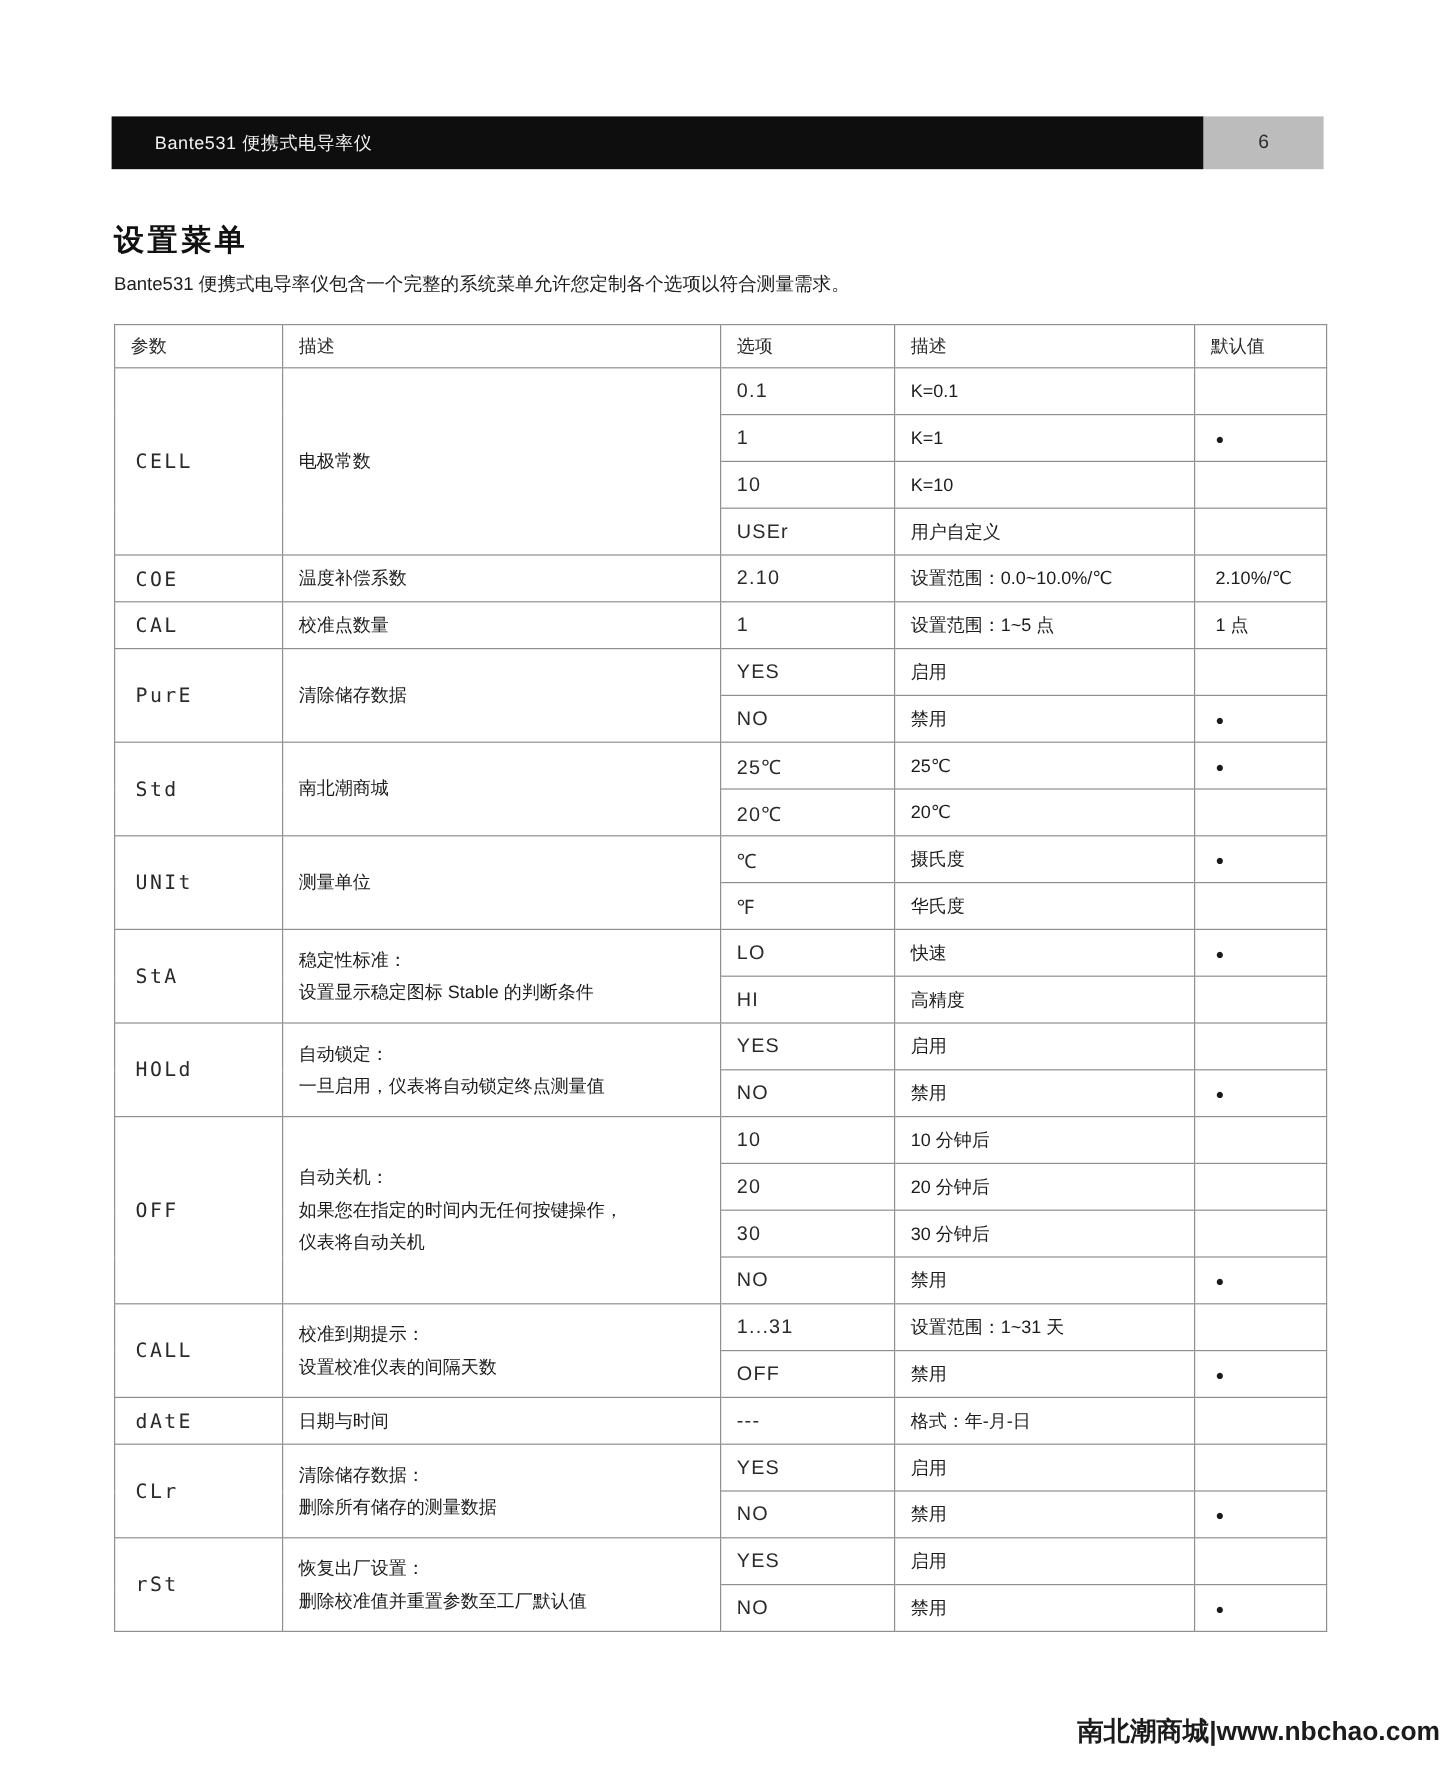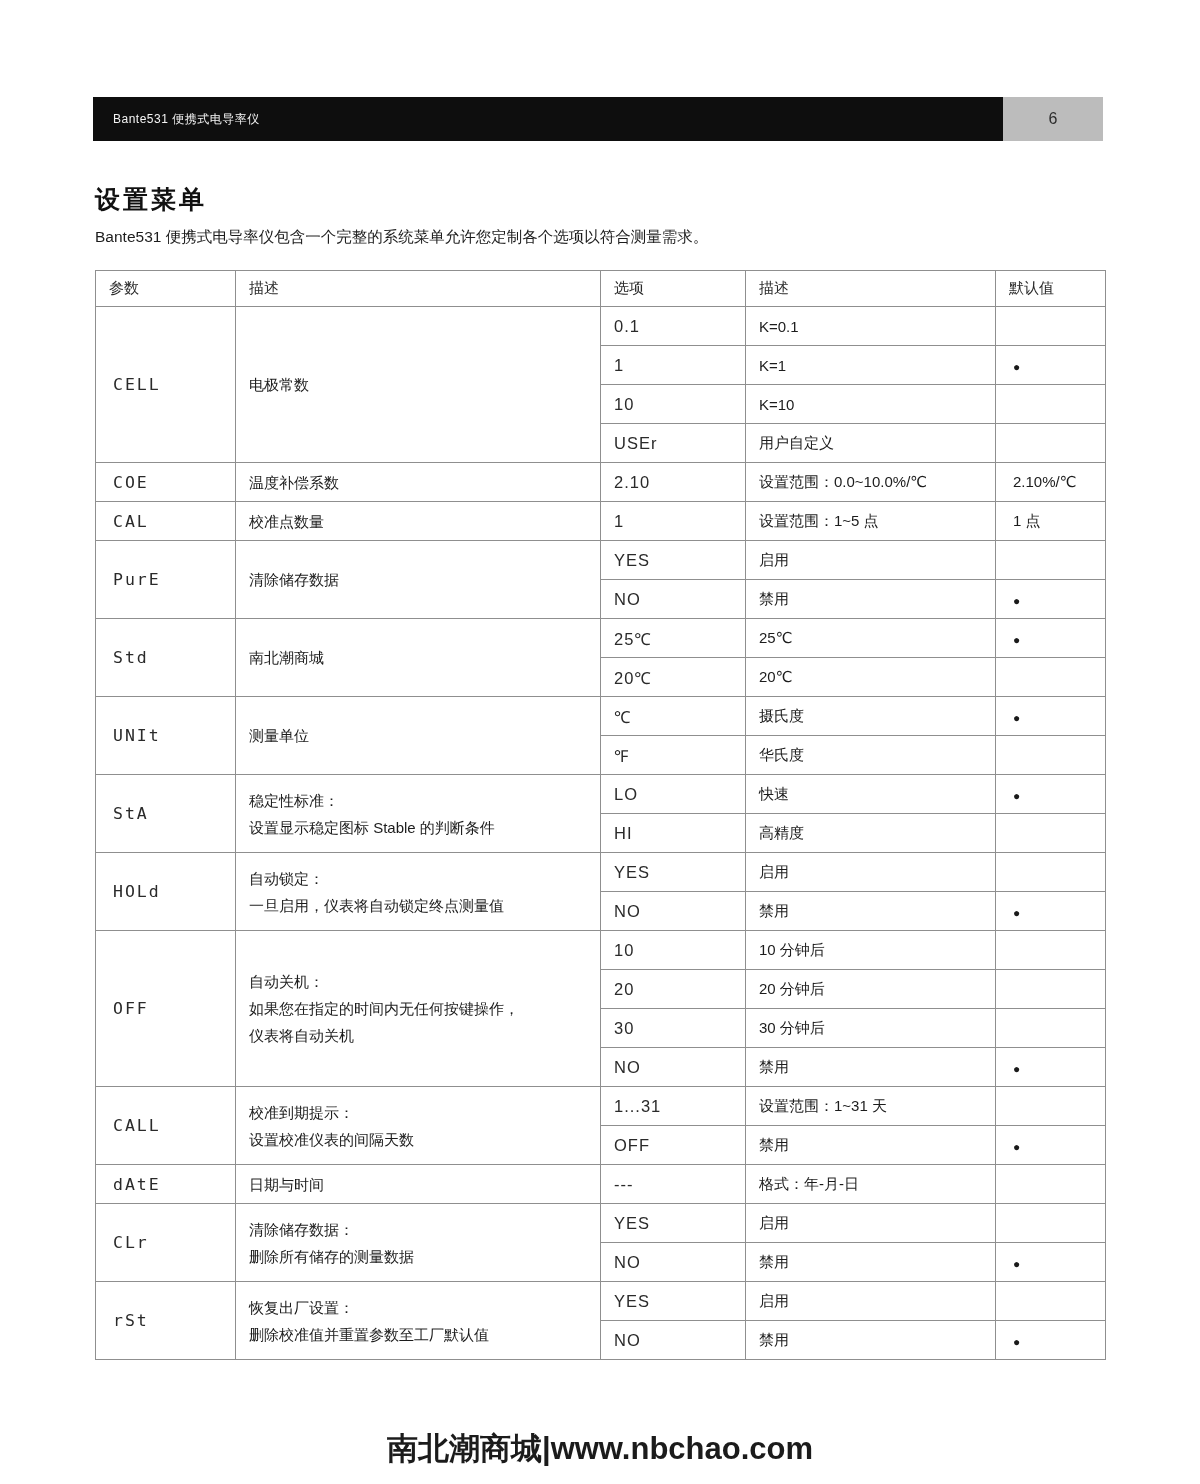--- a/index.html
+++ b/index.html
@@ -7,22 +7,22 @@
   html, body { margin: 0; padding: 0; background: #ffffff; }
   body {
     width: 1200px; height: 1484px; position: relative;
     font-family: "Liberation Sans", "DejaVu Sans", sans-serif;
     color: #1c1c1c;
   }
 
   .header-bar { position: absolute; left: 93px; top: 97px; width: 1010px; height: 44px; display: flex; }
   .header-black {
     flex: 1; background: #0e0e0e; color: #f4f4f4;
-    display: flex; align-items: center; padding-left: 20px;
-    font-size: 12px; letter-spacing: 0.5px;
+    display: flex; align-items: center; padding-left: 36px;
+    font-size: 15px; letter-spacing: 0.5px;
   }
   .header-page {
     width: 100px; background: #bcbcbc; color: #2e2e2e;
     display: flex; align-items: center; justify-content: center; font-size: 16px;
   }
 
   .section-title {
     position: absolute; left: 95px; top: 183px; margin: 0;
     font-size: 25px; font-weight: bold; letter-spacing: 3px; color: #111;
   }
@@ -46,21 +46,21 @@
   td.opt {
     font-family: Liberation Sans, sans-serif;
     font-size: 16.5px; letter-spacing: 1px; color: #2a2a2a;
   }
   td.desc div { line-height: 27px; }
   td.def { padding-left: 17px; font-size: 15px; }
   .bullet { font-size: 12px; color: #1a1a1a; }
 
   .footer {
     position: absolute; left: 0; top: 1428px; width: 1200px;
-    text-align: center; font-size: 31px; font-weight: bold; color: #1b1b1b;
+    text-align: right; font-size: 22px; font-weight: bold; color: #1b1b1b;
   }
 </style>
 </head>
 <body>
 
 <div class="page">
 
   <div class="header-bar">
     <div class="header-black">Bante531 便携式电导率仪</div>
     <div class="header-page">6</div>

